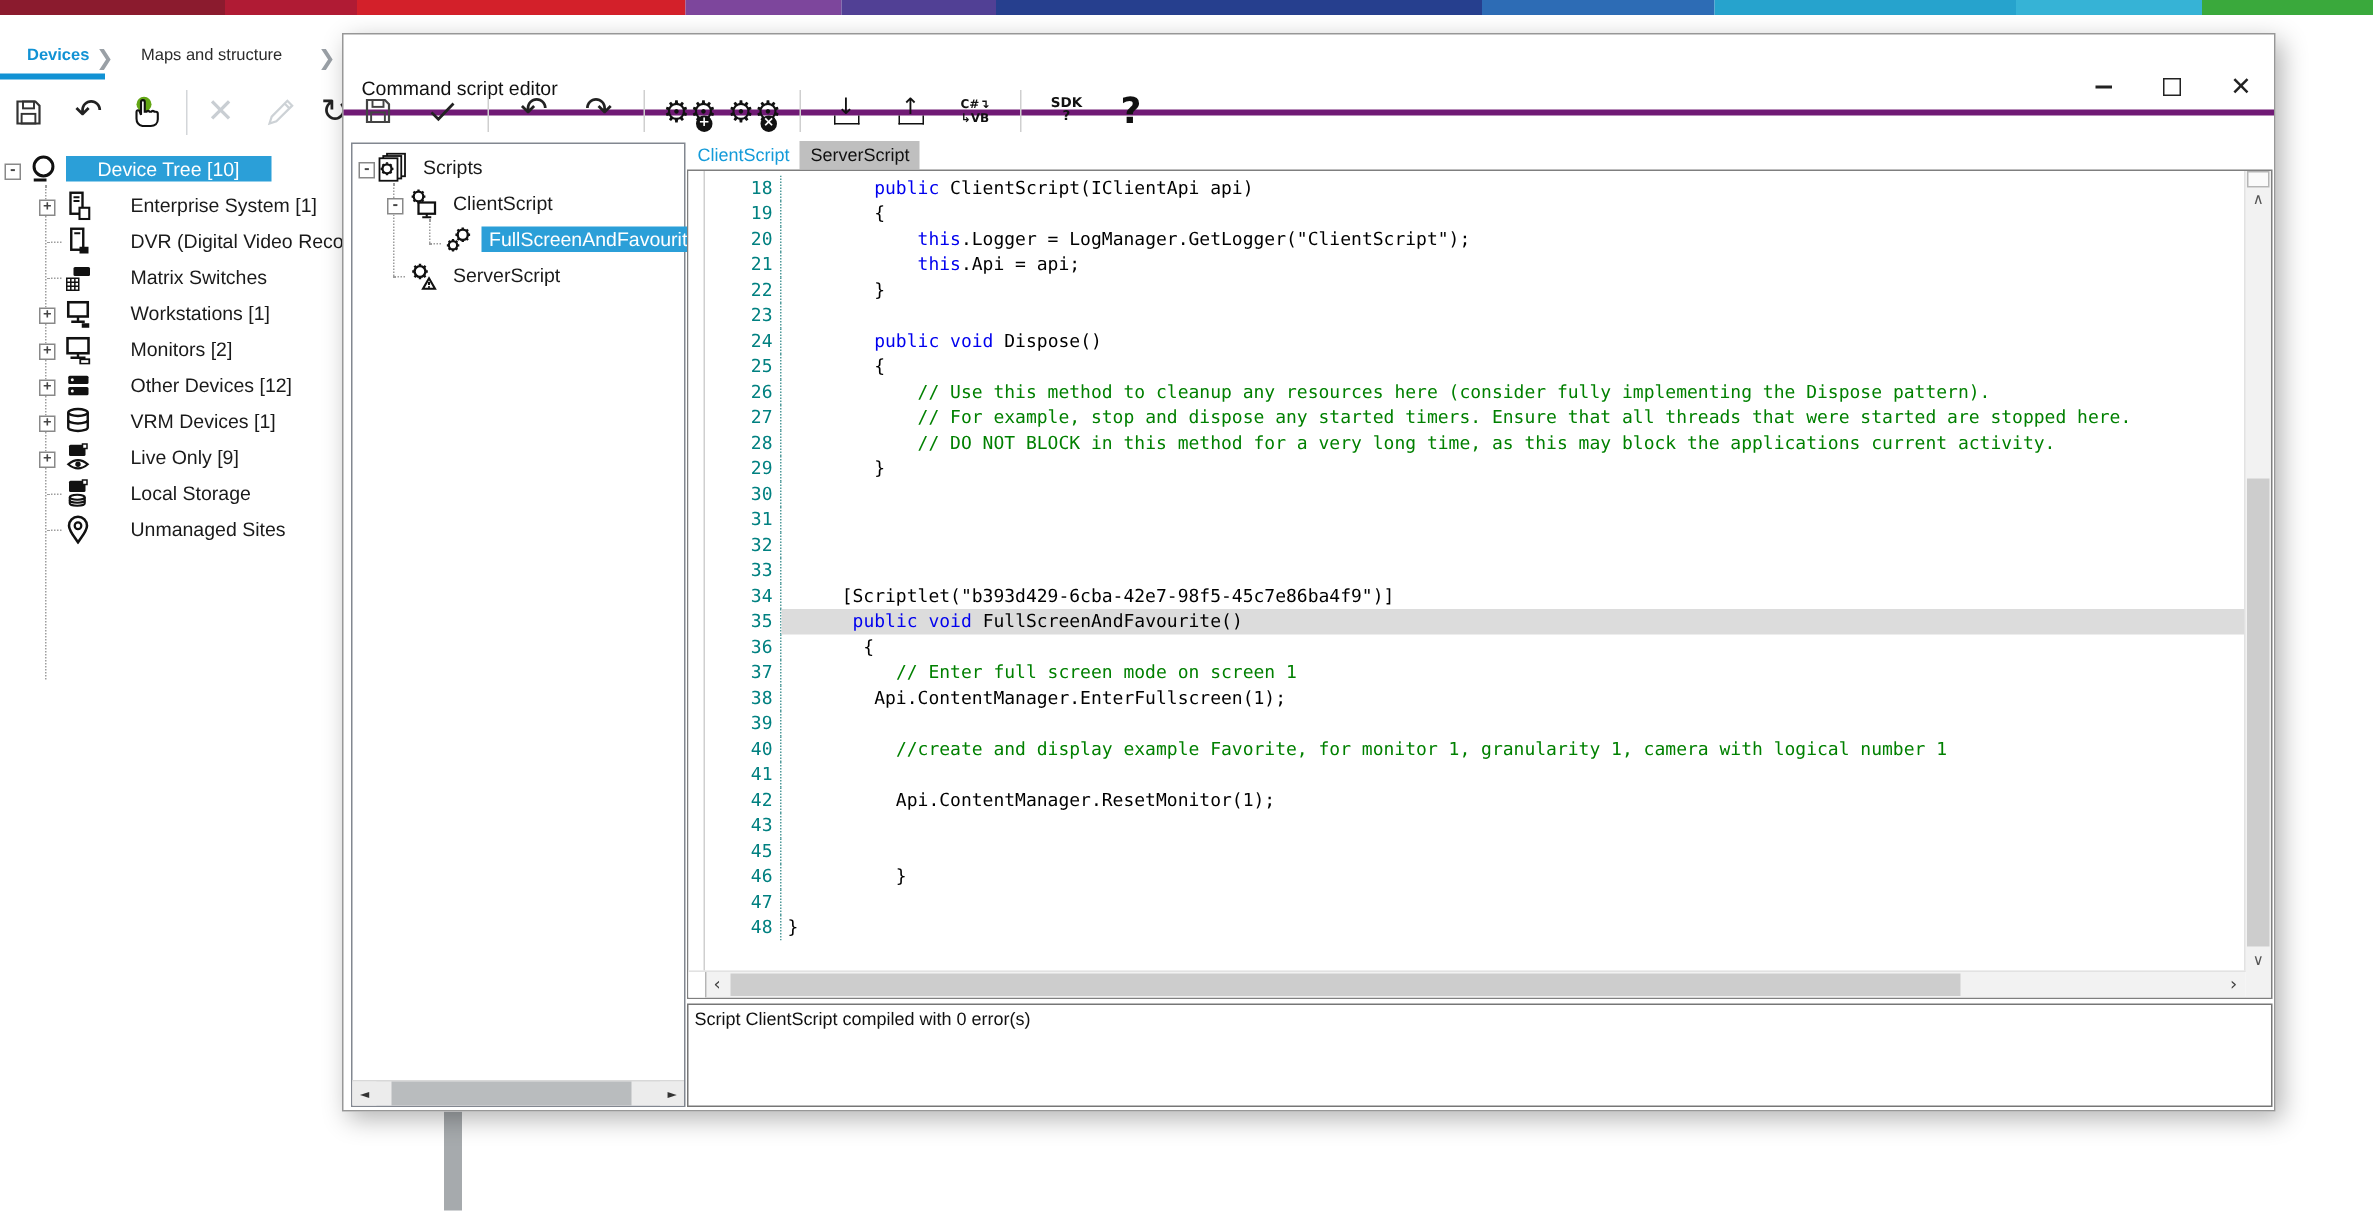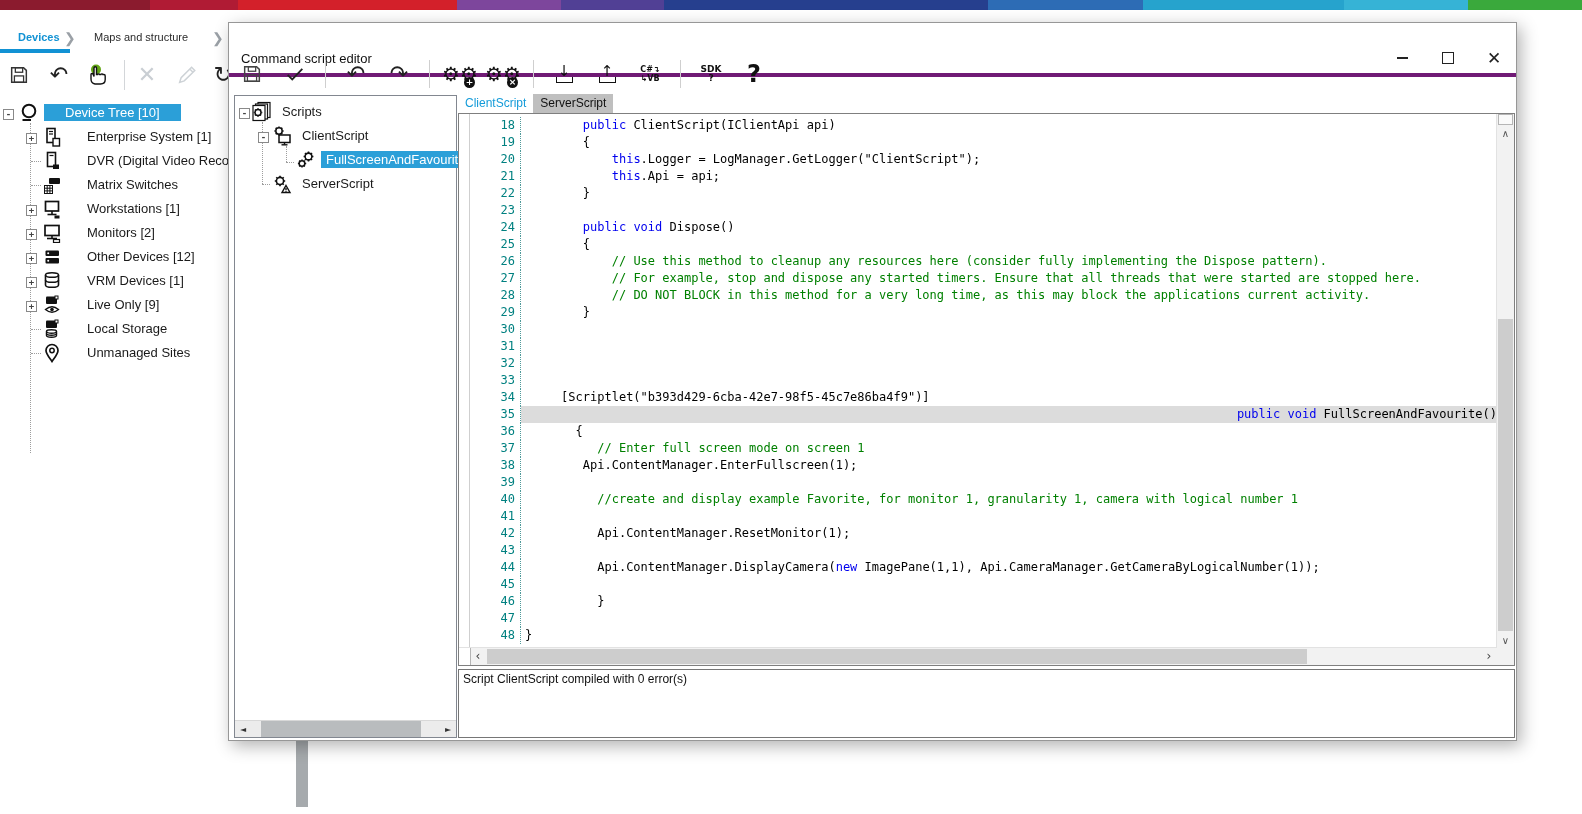--- a/index.html
+++ b/index.html
@@ -69,21 +69,21 @@
   .ed-tab.active{color:#149bd9;background:#fff;}
   .ed-tab.inactive{background:#bfbfbf;color:#111;}
   
   .editor{position:absolute;left:229px;top:90px;width:1057px;height:553px;border:1px solid #7f7f7f;
           background:#fff;box-sizing:border-box;}
   .margin-strip{position:absolute;left:0;top:0;bottom:17px;width:10px;border-right:1px solid #cfcfcf;background:#fff;}
   .code-lines{position:absolute;left:11px;top:3px;right:17px;overflow:hidden;}
   .code-row{display:flex;height:17px;font:12px/17px "DejaVu Sans Mono",monospace;white-space:pre;}
   .ln{width:45px;padding-right:5px;text-align:right;color:#008080;border-right:1px dotted #4f9a9a;flex:none;}
   .code{padding-left:4px;flex:1;color:#000;}
-  .code-row.hl .code{background:#dcdcdc;text-align:right;}
+  .code-row.hl .code{background:#dcdcdc;}
   .code .k{color:#0000ee;}
   .code .c{color:#008000;}
   .vscroll{position:absolute;right:0;top:0;width:17px;bottom:17px;background:#f2f2f2;border-left:1px solid #e2e2e2;}
   .vs-split{position:absolute;left:1px;right:1px;top:0;height:11px;background:#fafafa;border:1px solid #b5b5b5;box-sizing:border-box;}
   .vs-up{position:absolute;left:0;right:0;top:12px;height:15px;text-align:center;font:10px/15px "DejaVu Sans",sans-serif;color:#555;}
   .vs-thumb{position:absolute;left:1px;right:1px;top:205px;height:312px;background:#cdcdcd;}
   .vs-down{position:absolute;left:0;right:0;bottom:0;height:15px;text-align:center;font:10px/15px "DejaVu Sans",sans-serif;color:#555;}
   .hscroll{position:absolute;left:0;right:17px;bottom:0;height:17px;background:#f2f2f2;border-top:1px solid #e2e2e2;}
   .hs-grip{position:absolute;left:0;top:0;bottom:0;width:11px;background:#fff;border-right:1px solid #b5b5b5;}
   .hs-left{position:absolute;left:11px;top:0;bottom:0;width:16px;text-align:center;font:12px/16px "DejaVu Sans",sans-serif;color:#444;}
@@ -481,21 +481,20 @@
           <div class="code-row"><span class="ln">34</span><span class="code"><span>     [Scriptlet("b393d429-6cba-42e7-98f5-45c7e86ba4f9")]</span></span></div>
           <div class="code-row hl"><span class="ln">35</span><span class="code"><span>      </span><span class="k">public</span><span> </span><span class="k">void</span><span> FullScreenAndFavourite()</span></span></div>
           <div class="code-row"><span class="ln">36</span><span class="code"><span>       {</span></span></div>
           <div class="code-row"><span class="ln">37</span><span class="code"><span>          </span><span class="c">// Enter full screen mode on screen 1</span></span></div>
           <div class="code-row"><span class="ln">38</span><span class="code"><span>        Api.ContentManager.EnterFullscreen(1);</span></span></div>
           <div class="code-row"><span class="ln">39</span><span class="code"></span></div>
           <div class="code-row"><span class="ln">40</span><span class="code"><span>          </span><span class="c">//create and display example Favorite, for monitor 1, granularity 1, camera with logical number 1</span></span></div>
           <div class="code-row"><span class="ln">41</span><span class="code"></span></div>
           <div class="code-row"><span class="ln">42</span><span class="code"><span>          Api.ContentManager.ResetMonitor(1);</span></span></div>
           <div class="code-row"><span class="ln">43</span><span class="code"></span></div>
-          <div class="code-row"><span class="ln">44</span><span class="code"><span>          Api.ContentManager.DisplayCamera(</span><span class="k">new</span><span> ImagePane(1,1), Api.CameraManager.GetCameraByLogicalNumber(1));</span></span></div>
           <div class="code-row"><span class="ln">45</span><span class="code"></span></div>
           <div class="code-row"><span class="ln">46</span><span class="code"><span>          }</span></span></div>
           <div class="code-row"><span class="ln">47</span><span class="code"></span></div>
           <div class="code-row"><span class="ln">48</span><span class="code"><span>}</span></span></div>
         </div>
       <div class="vscroll">
         <span class="vs-split"></span>
         <span class="vs-up">∧</span>
         <span class="vs-thumb"></span>
         <span class="vs-down">∨</span>

